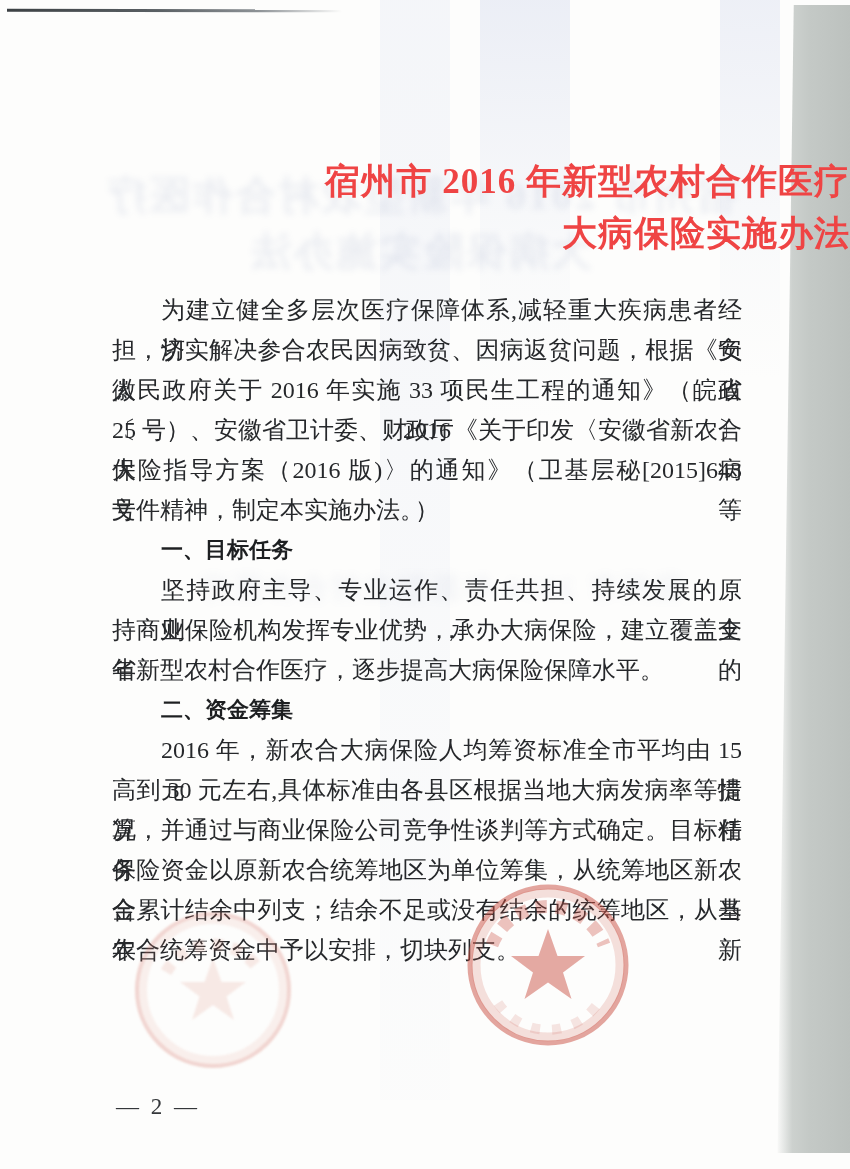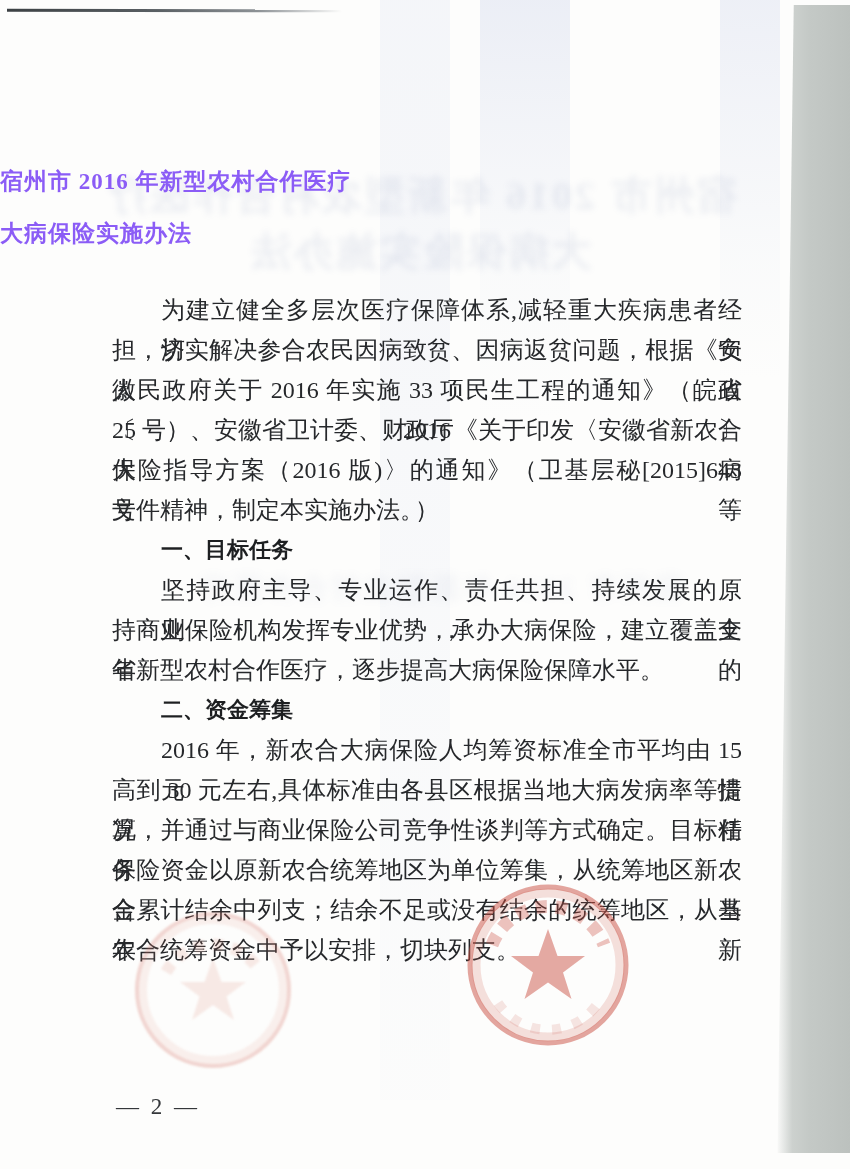--- a/index.html
+++ b/index.html
@@ -31,22 +31,22 @@
   .bleed{
     position:absolute;left:30px;top:168px;width:780px;
     text-align:center;font-weight:bold;font-size:40px;line-height:56px;
     color:#7d8cb4;opacity:0.14;filter:blur(3px);
     transform:scaleX(-1);letter-spacing:3px;pointer-events:none;
   }
   .bleed.b2{top:560px;left:120px;width:640px;font-size:30px;opacity:0.08;filter:blur(4px);}
   
   .doc-title{
     position:absolute;left:0;top:156px;width:850px;
-    text-align:left;font-weight:bold;color:#8b5cf6;
-    font-size:23px;line-height:52px;letter-spacing:1px;
+    text-align:right;font-weight:bold;color:#ef4444;
+    font-size:35px;line-height:52px;letter-spacing:1px;
   }
   .body-text{
     position:absolute;left:112px;top:290px;width:630px;
   }
   .line{
     height:40px;line-height:40px;font-size:24px;
     white-space:nowrap;color:#26282b;
   }
   .line.justify{white-space:normal;text-align:justify;text-align-last:justify;}
   .line.indent{padding-left:49px;}

